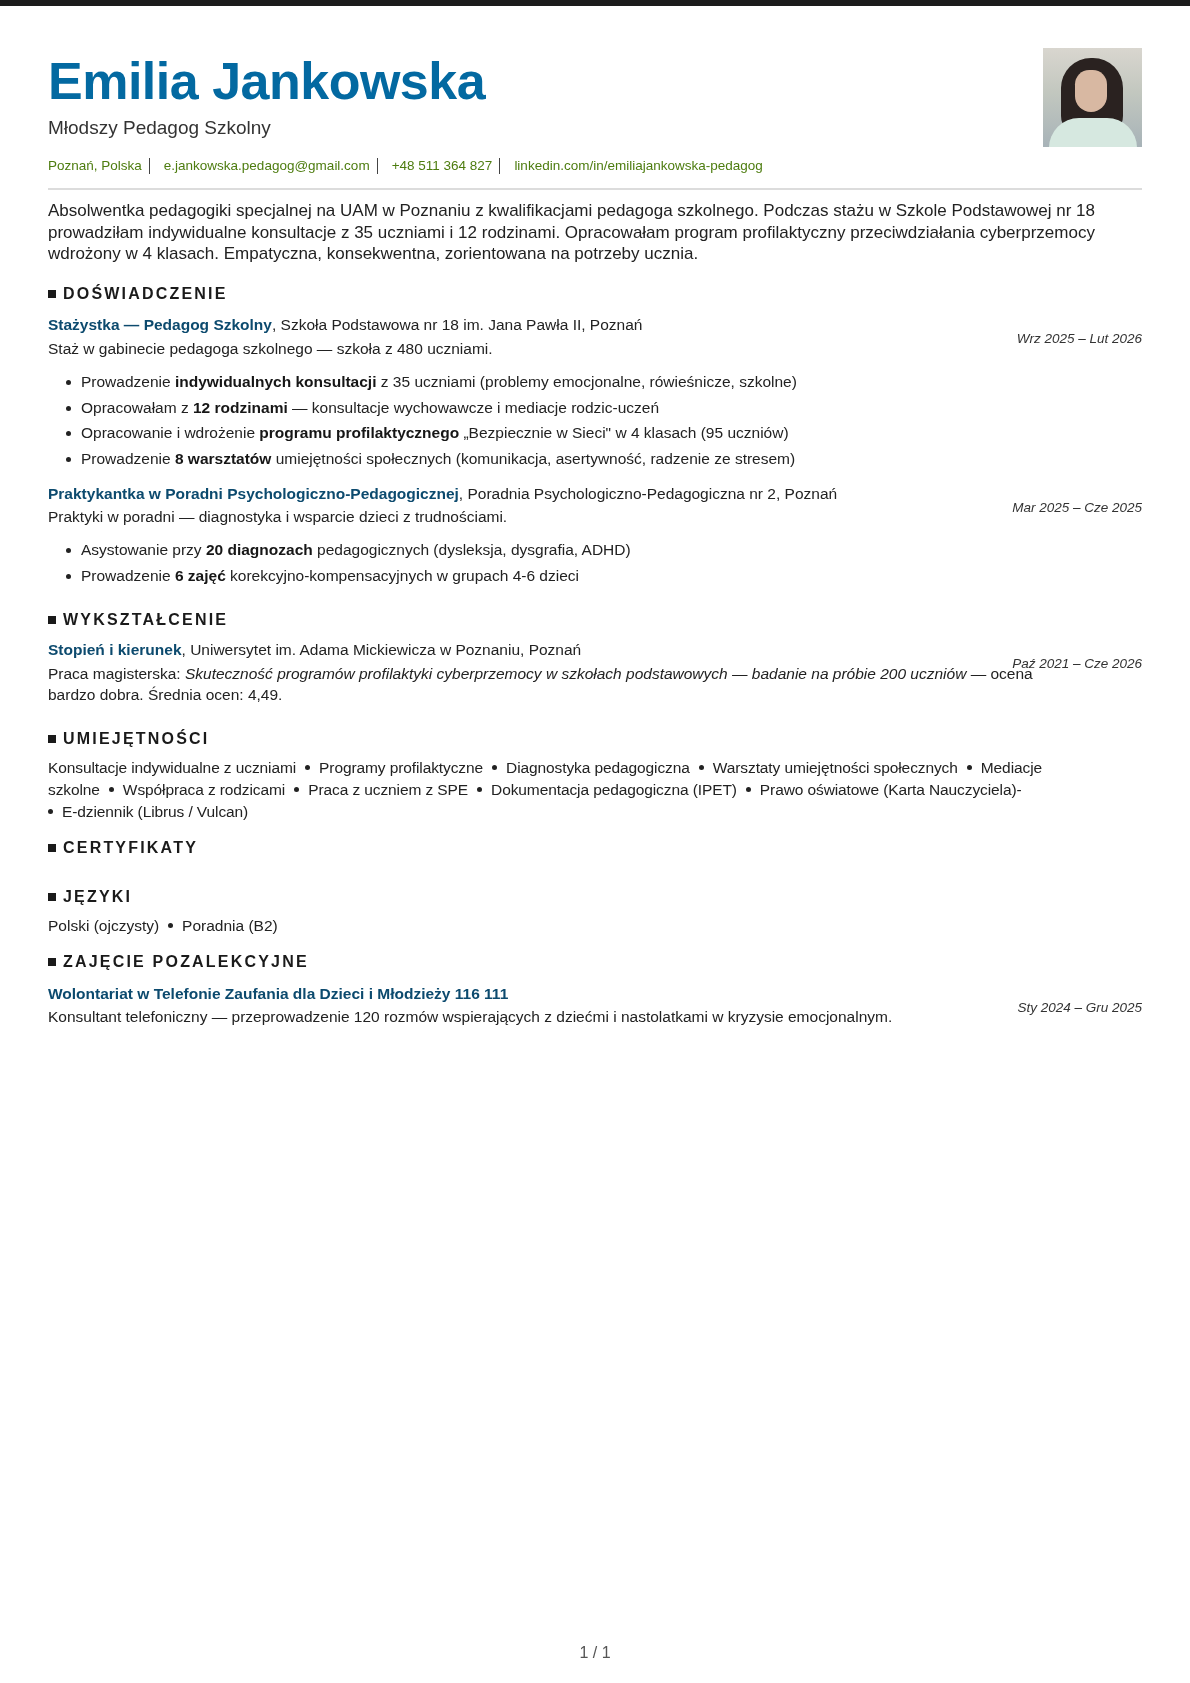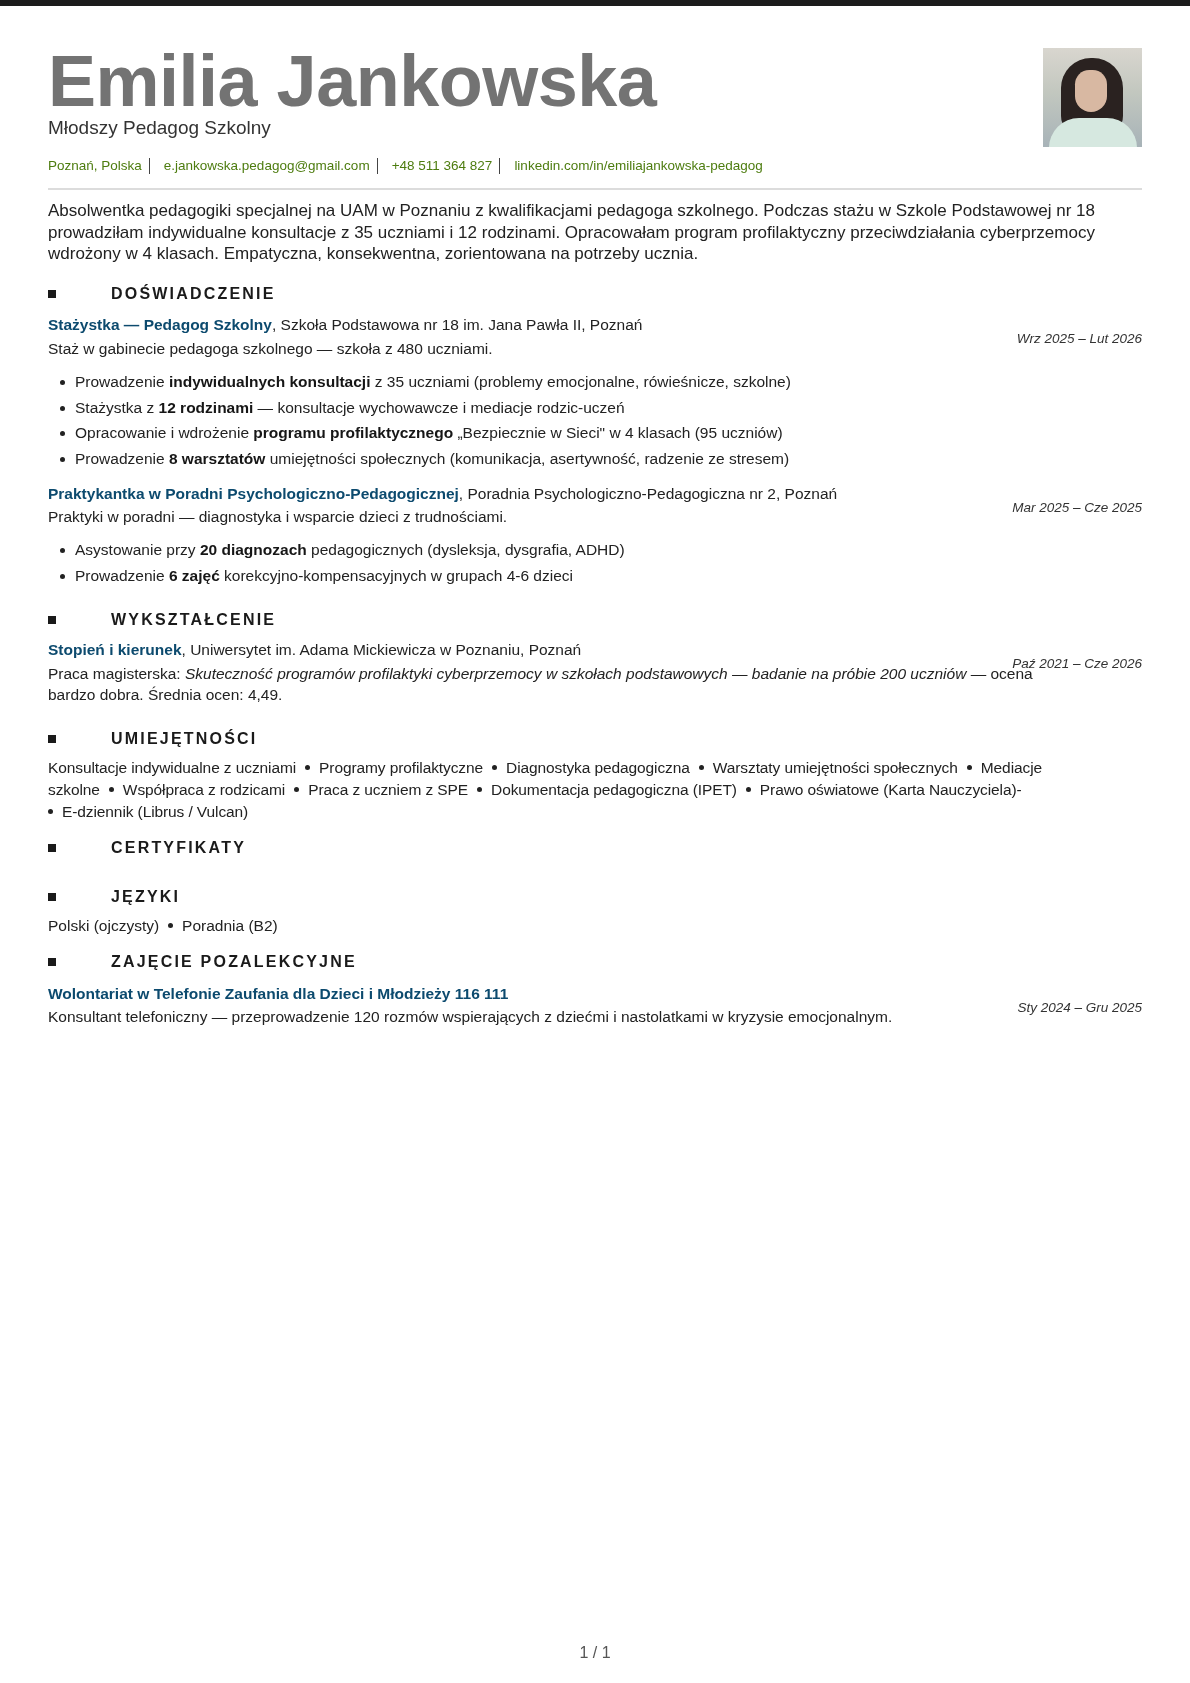--- a/index.html
+++ b/index.html
@@ -9,49 +9,49 @@
     font-family: "Liberation Sans", "DejaVu Sans", sans-serif;
     color: #1d1d1d;
     overflow: hidden;
   }
   .topbar { position: absolute; left: 0; top: 0; width: 1190px; height: 6px; background: #1c1c1c; }
   .page { position: absolute; left: 48px; top: 0; width: 1094px; }
 
   .header { position: relative; height: 190px; }
   .name {
     position: absolute; left: 0; top: 46px;
-    font-size: 72px; font-weight: 700; letter-spacing: -0.5px; line-height: 70px; color: #737373;
+    font-size: 52px; font-weight: 700; letter-spacing: -0.5px; line-height: 70px; color: #0369a1;
   }
   .subtitle { position: absolute; left: 0; top: 116px; font-size: 19px; color: #333; line-height: 24px; }
   .contact {
     position: absolute; left: 0; top: 157px; font-size: 13.5px; color: #4d7c0f; line-height: 18px;
     display: flex; align-items: center; white-space: nowrap;
   }
   .contact .sep { display: inline-block; width: 1px; height: 16px; background: #444; margin: 0 14px 0 7px; }
   .photo {
     position: absolute; right: 0; top: 48px; width: 99px; height: 99px; overflow: hidden;
     background: linear-gradient(180deg, #d9d6cf 0%, #c2c7bf 45%, #a7b3b8 100%);
   }
   .photo .hair { position: absolute; left: 18px; top: 10px; width: 62px; height: 78px; border-radius: 30px 30px 20px 20px; background: #2a2220; }
   .photo .face { position: absolute; left: 32px; top: 22px; width: 32px; height: 42px; border-radius: 16px 16px 18px 18px; background: #d8b8a2; }
   .photo .shirt { position: absolute; left: 6px; top: 70px; width: 88px; height: 40px; border-radius: 30px 30px 0 0; background: #d6e8e0; }
   .divider { position: absolute; left: 0; top: 188px; width: 1094px; height: 2px; background: #dcdcdc; }
 
   .summary { position: absolute; left: 0; top: 200px; width: 1094px; font-size: 17px; line-height: 21.5px; color: #222; }
 
   .section-title {
     position: absolute; left: 0; font-size: 16px; font-weight: 700; letter-spacing: 2.2px; color: #1a1a1a;
-    display: flex; align-items: center; line-height: 20px; gap: 48px;
+    display: flex; align-items: center; line-height: 20px;
   }
   .section-title .sq { display: inline-block; width: 8px; height: 8px; background: #1a1a1a; margin-right: 7px; }
 
   .row { position: absolute; left: 0; width: 1094px; font-size: 15.5px; line-height: 21px; color: #222; }
   .row b { font-weight: 700; color: #0c4a6e; }
   .date { position: absolute; right: 0; font-size: 13.5px; font-style: italic; color: #333; line-height: 20px; margin-top: 16px; }
-  .bullets { position: absolute; left: 27px; width: 1060px; list-style: none; }
+  .bullets { position: absolute; left: 33px; width: 1060px; list-style: none; }
   .bullets li { position: relative; font-size: 15.5px; line-height: 25.7px; color: #222; padding-left: 0; }
   .bullets li::before { content: ""; position: absolute; left: -15px; top: 11px; width: 5px; height: 5px; border-radius: 50%; background: #222; }
   .bullets b { font-weight: 700; color: #161616; }
   .dot { display: inline-block; width: 5px; height: 5px; border-radius: 50%; background: #222; margin: 0 9px; vertical-align: middle; position: relative; top: -1px; }
   .footer { position: absolute; left: 0; width: 1190px; top: 1644px; text-align: center; font-size: 16px; color: #555; }
 </style>
 </head>
 <body>
 
 <div class="topbar"></div>
@@ -85,21 +85,21 @@
     <span>DOŚWIADCZENIE</span>
   </div>
 
   <div class="row" style="top:314px">
     <b>Stażystka — Pedagog Szkolny</b><span>, Szkoła Podstawowa nr 18 im. Jana Pawła II, Poznań</span>
   </div>
   <div class="date" style="top:313px">Wrz 2025 – Lut 2026</div>
   <div class="row" style="top:338px">Staż w gabinecie pedagoga szkolnego — szkoła z 480 uczniami.</div>
   <ul class="bullets" style="top:369px">
     <li><span>Prowadzenie </span><b>indywidualnych konsultacji</b><span> z 35 uczniami (problemy emocjonalne, rówieśnicze, szkolne)</span></li>
-    <li><span>Stażystka z </span><b>12 rodzinami</b><span> — konsultacje wychowawcze i mediacje rodzic-uczeń</span></li>
+    <li><span>Opracowałam z </span><b>12 rodzinami</b><span> — konsultacje wychowawcze i mediacje rodzic-uczeń</span></li>
     <li><span>Opracowanie i wdrożenie </span><b>programu profilaktycznego</b><span> „Bezpiecznie w Sieci" w 4 klasach (95 uczniów)</span></li>
     <li><span>Prowadzenie </span><b>8 warsztatów</b><span> umiejętności społecznych (komunikacja, asertywność, radzenie ze stresem)</span></li>
   </ul>
 
   <div class="row" style="top:483px">
     <b>Praktykantka w Poradni Psychologiczno-Pedagogicznej</b><span>, Poradnia Psychologiczno-Pedagogiczna nr 2, Poznań</span>
   </div>
   <div class="date" style="top:482px">Mar 2025 – Cze 2025</div>
   <div class="row" style="top:506px">Praktyki w poradni — diagnostyka i wsparcie dzieci z trudnościami.</div>
   <ul class="bullets" style="top:537px">

